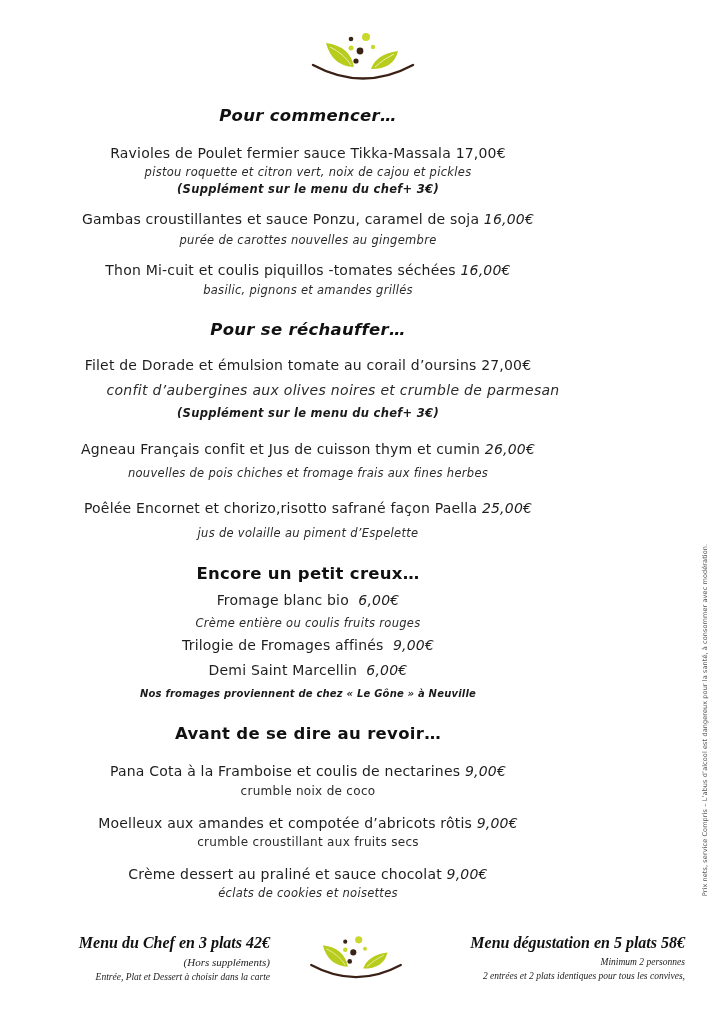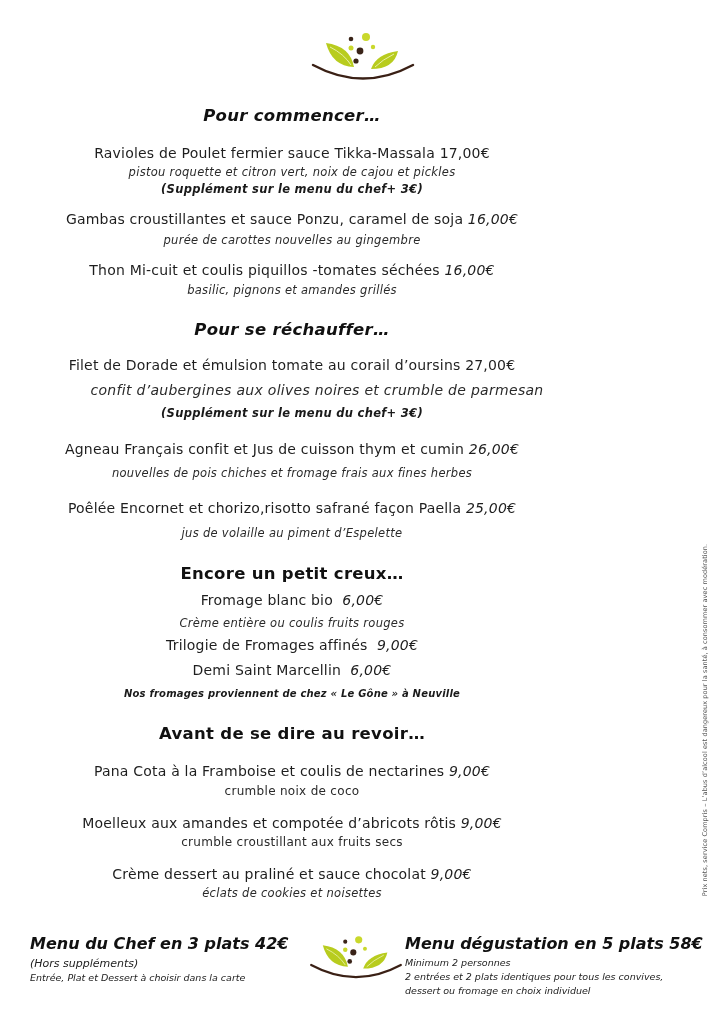--- a/index.html
+++ b/index.html
@@ -1,33 +1,33 @@
 <!DOCTYPE html>
 <html><head>
 <meta charset="utf-8">
 <style>
   html, body { margin: 0; padding: 0; background: #ffffff; }
   body {
     width: 724px; height: 1024px; position: relative; overflow: hidden;
     font-family: "DejaVu Sans", "Liberation Sans", sans-serif;
     color: #1a1a1a;
   }
-  .abs { position: absolute; left: 0; width: 584px; text-align: center; white-space: nowrap; }
+  .abs { position: absolute; left: 16px; width: 584px; text-align: center; white-space: nowrap; }
   .logo { position: absolute; }
   .section-title { font-weight: bold; font-style: italic; font-size: 16.5px; letter-spacing: 0.3px; color: #111; }
   .section-title.upright { font-style: normal; }
   .dish { font-size: 14px; letter-spacing: 0.2px; color: #1e1e1e; }
   .price { font-style: italic; }
   .sub { font-style: italic; font-size: 11.5px; letter-spacing: 0.3px; color: #2a2a2a; }
   .sub.upright { font-style: normal; font-size: 12px; }
   .sub.big { font-size: 14px; padding-left: 25px; }
   .supp { font-style: italic; font-weight: bold; font-size: 11.5px; letter-spacing: 0.3px; color: #1a1a1a; }
   .note { font-style: italic; font-weight: bold; font-size: 10px; letter-spacing: 0.2px; color: #1a1a1a; }
 
-  .footer-block { position: absolute; text-align: left; white-space: nowrap; }
+  .footer-block { position: absolute; text-align: right; white-space: nowrap; font-family: Liberation Serif, serif; }
   .footer-title { font-weight: bold; font-style: italic; font-size: 16px; color: #111; }
   .footer-sub { font-style: italic; font-size: 11px; color: #222; line-height: 15px; }
   .footer-sub.small { font-size: 9.5px; line-height: 14px; }
 
   .side-note {
     position: absolute; left: 705px; top: 720px;
     transform: translate(-50%, -50%) rotate(-90deg);
     font-size: 6.5px; color: #555; white-space: nowrap; letter-spacing: 0.1px;
   }
 </style>
@@ -108,16 +108,15 @@
   <circle cx="41" cy="22" r="2.5" fill="#c9d82c"></circle>
   <circle cx="50" cy="25" r="3.4" fill="#3a2418"></circle>
   <circle cx="63" cy="21" r="2.2" fill="#c9d82c"></circle>
   <circle cx="46" cy="35" r="2.6" fill="#3a2418"></circle>
 </svg>
 
 <div class="footer-block" style="left:405px;width:280px;top:934px">
   <div class="footer-title">Menu dégustation en 5 plats 58€</div>
   <div class="footer-sub small" style="margin-top:3px">Minimum 2 personnes</div>
   <div class="footer-sub small">2 entrées et 2 plats identiques pour tous les convives,</div>
-  <div class="footer-sub small">dessert ou fromage en choix individuel</div>
 </div>
 
 <div class="side-note">Prix nets, service Compris – L’abus d’alcool est dangereux pour la santé, à consommer avec modération.</div>
 
 </body></html>

